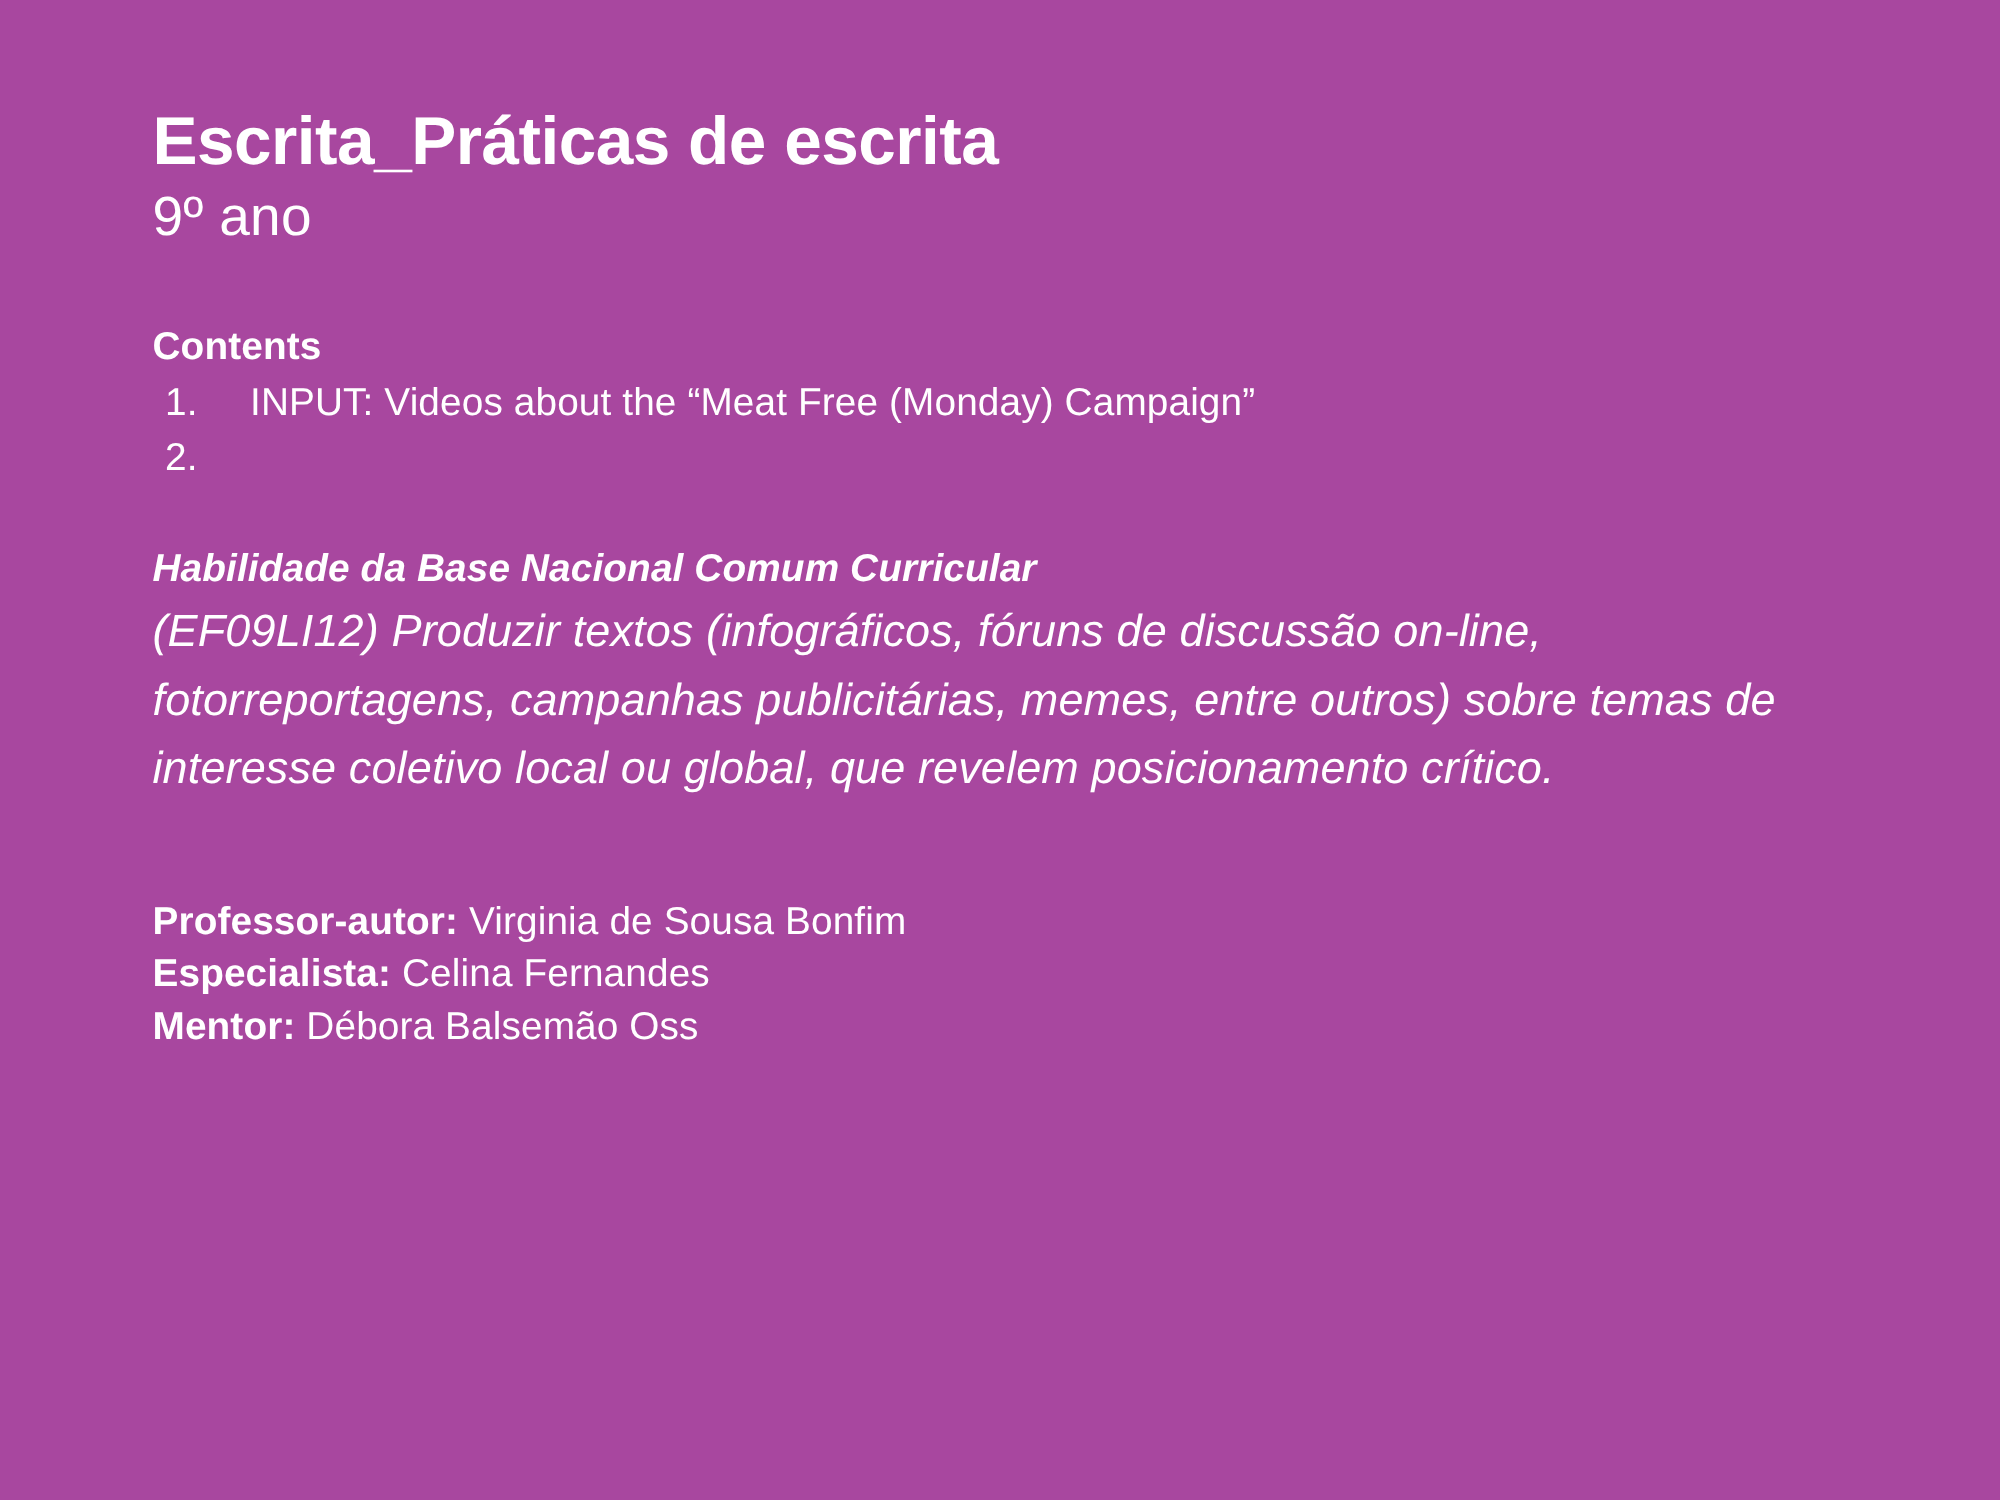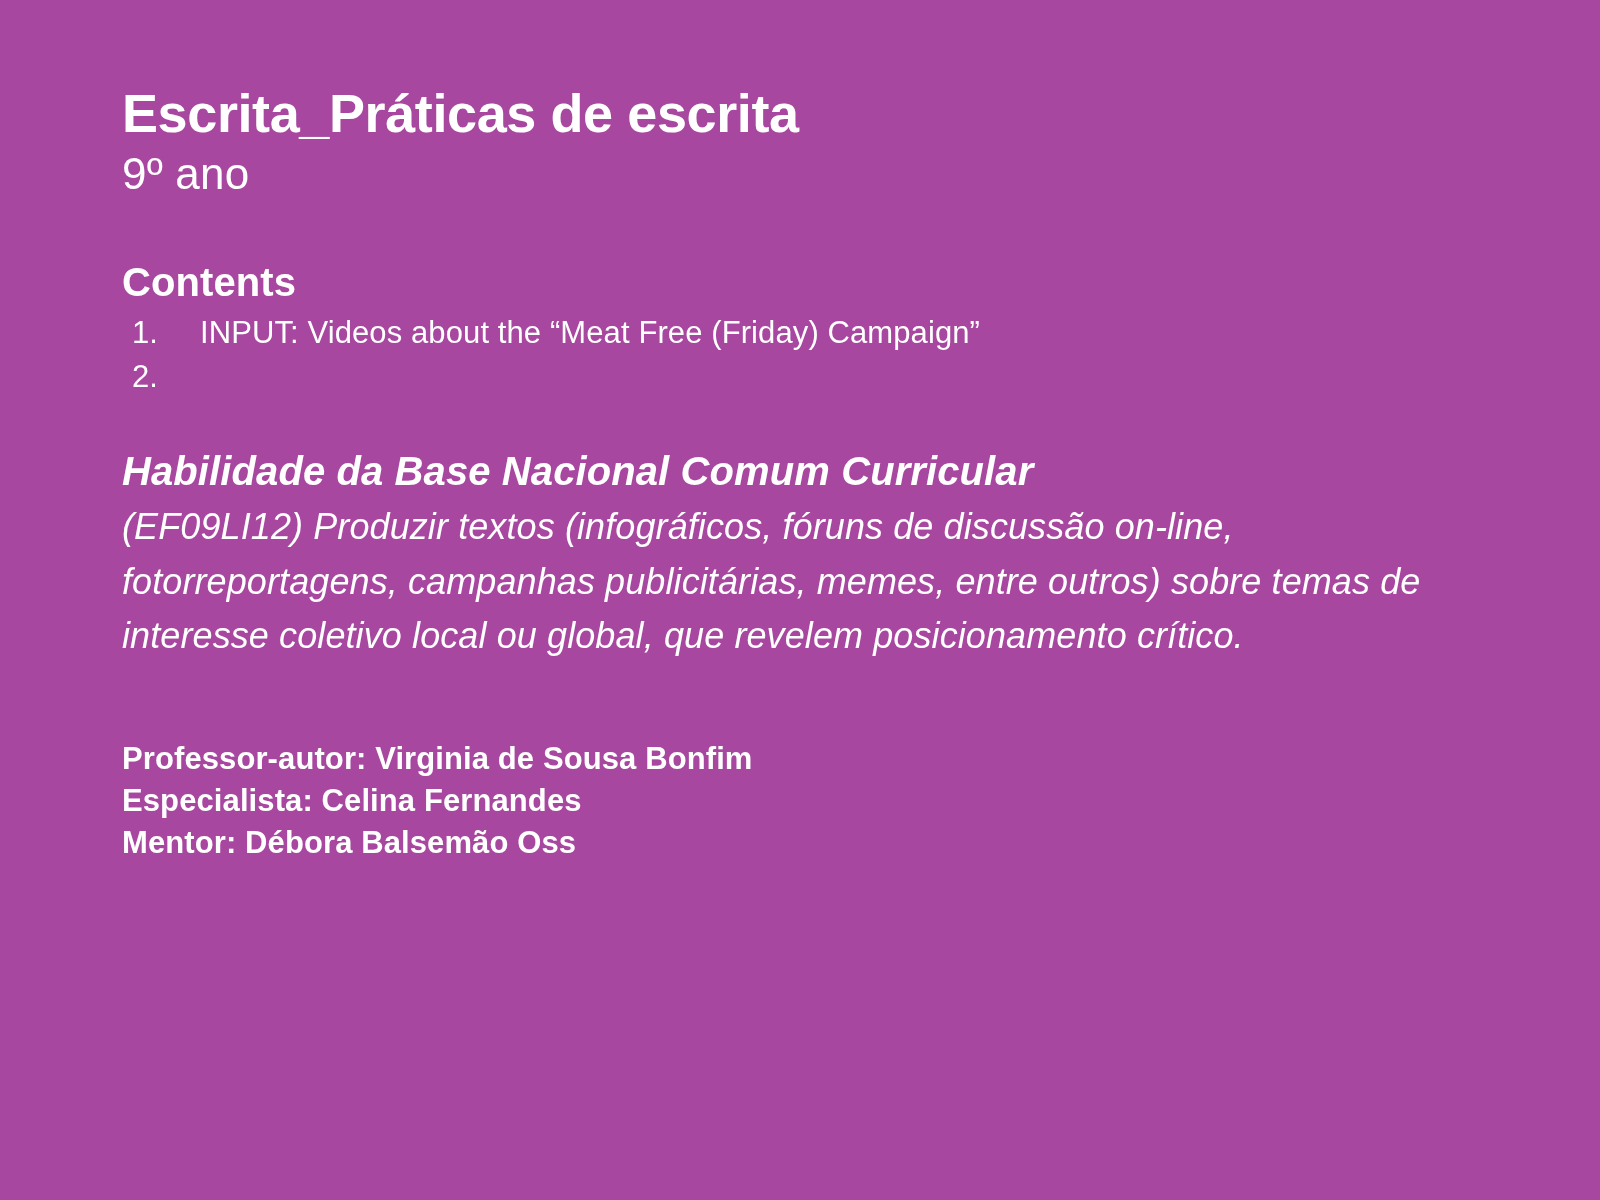--- a/index.html
+++ b/index.html
@@ -42,21 +42,21 @@
   .slide-subtitle {
     font-size: 44px;
     font-weight: 300;
     line-height: 1.18;
     margin: 6px 0 11px 0;
     letter-spacing: 0.2px;
   }
 
   
   .section-heading {
-    font-size: 40px;
+    font-size: 31px;
     font-weight: 700;
     line-height: 1.22;
     margin: 0 0 4px 0;
     letter-spacing: 0.1px;
   }
 
   
   .contents-section {
     margin: 0 0 92px 0;
   }
@@ -110,39 +110,39 @@
     font-weight: 300;
     line-height: 1.36;
     letter-spacing: 0.1px;
   }
 
   .credit-line .credit-role {
     font-weight: 700;
   }
 
   .credit-line .credit-name {
-    font-weight: 700;
+    font-weight: 400;
   }
 </style>
 </head>
 <body style="background: rgb(168, 71, 159); color: rgb(255, 255, 255);">
 
 <div class="slide">
 
   <div class="title-block">
     <h1 class="slide-title">Escrita_Práticas de escrita</h1>
     <div class="slide-subtitle">9º ano</div>
   </div>
 
   <div class="contents-section">
     <div class="section-heading">Contents</div>
     <ol class="contents-list">
       <li class="contents-item">
         <span class="marker">1.</span>
-        <span class="item-text">INPUT: Videos about the “Meat Free (Friday) Campaign”</span>
+        <span class="item-text">INPUT: Videos about the “Meat Free (Monday) Campaign”</span>
       </li>
       <li class="contents-item">
         <span class="marker">2.</span>
       </li>
     </ol>
   </div>
 
   <div class="bncc-section">
     <div class="section-heading">Habilidade da Base Nacional Comum Curricular</div>
     <p class="bncc-text">(EF09LI12) Produzir textos (infográficos, fóruns de discussão on-line, fotorreportagens, campanhas publicitárias, memes, entre outros) sobre temas de interesse coletivo local ou global, que revelem posicionamento crítico.</p>

